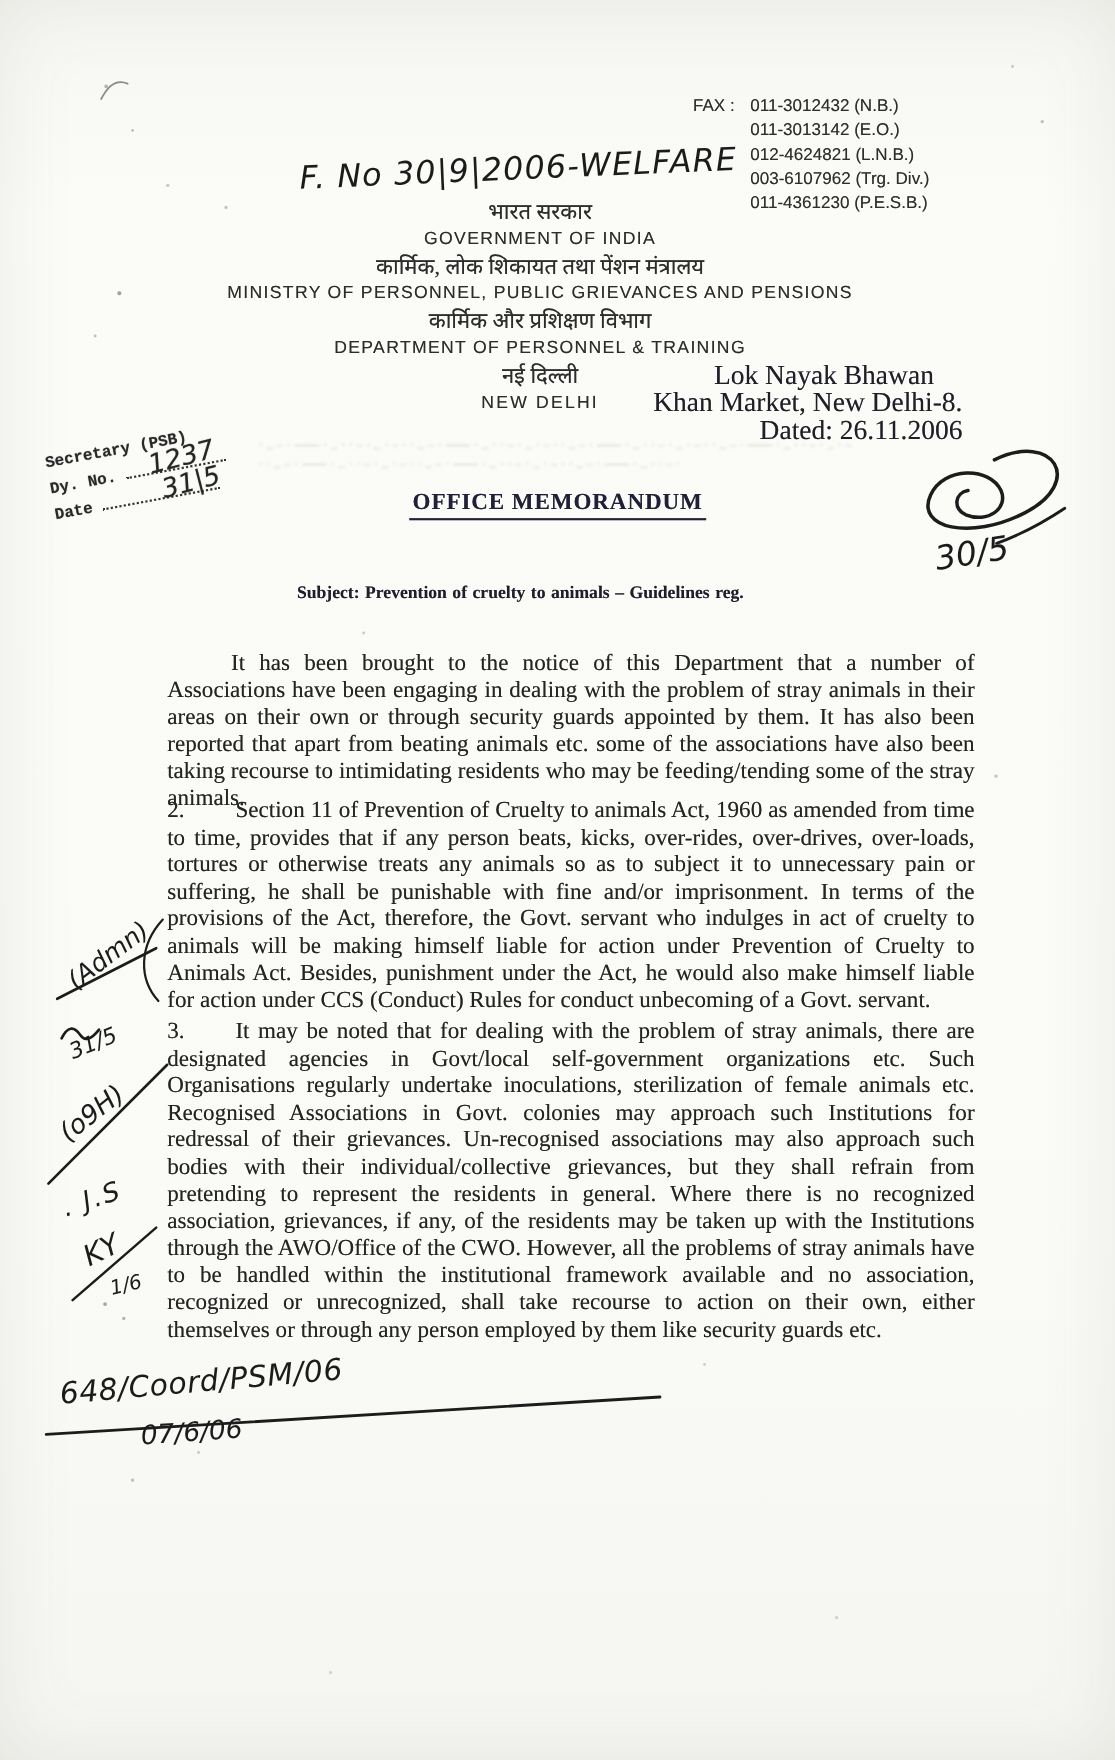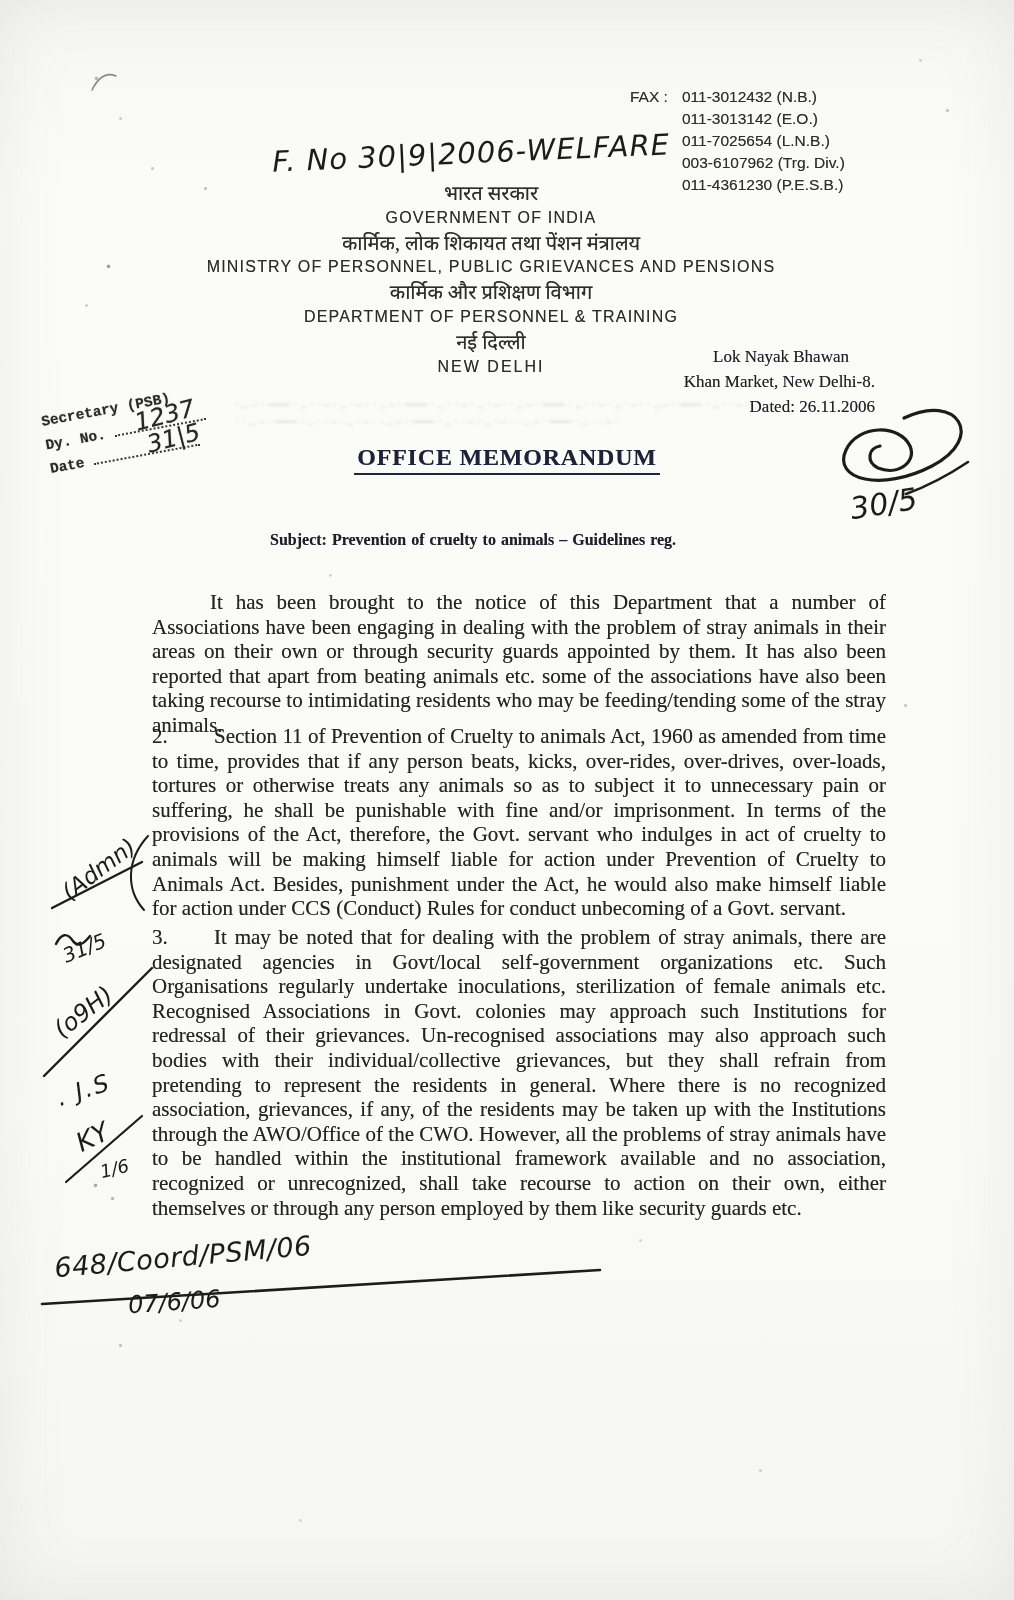--- a/index.html
+++ b/index.html
@@ -24,33 +24,33 @@
   .fax-label{width:52px;display:inline-block;}
   
   .fileno{left:272px;top:136px;font-size:29px;letter-spacing:1px;transform:rotate(-2.5deg);}
   
   .hdr{left:0;top:181px;width:1014px;text-align:center;transform:translateX(-16px);color:#2c2c2c;}
   .hdr div{line-height:24.8px;}
   .hdr .hi{font-size:20px;}
   .hdr .en{font-family:"Liberation Sans",sans-serif;font-size:16px;letter-spacing:1.2px;}
   .hdr .en.small{letter-spacing:2px;}
   
-  .addr{right:139px;top:344px;text-align:right;font-size:17px;line-height:25px;color:#1f1f28;}
+  .addr{right:139px;top:329px;text-align:right;font-size:25px;line-height:25px;color:#1f1f28;}
   .addr .l1{padding-right:26px;}
   
   .stamp{left:44px;top:390px;width:215px;transform:rotate(-10.5deg);
          font-family:"Liberation Mono",monospace;font-size:14.5px;font-weight:bold;
          color:#1e1e1e;line-height:24px;opacity:.95;text-shadow:0 0 1px rgba(30,30,30,.5);}
   .leader{display:inline-block;border-bottom:2px dotted #2a2a2a;height:12px;}
   .stamp .hw-over{position:absolute;font-size:24px;transform:rotate(-4deg);}
   .hw-dyno{left:92px;top:16px;}
   .hw-datev{left:100px;top:40px;font-size:23px;}
   
   .omtitle{left:0;top:444px;width:1014px;text-align:center;}
-  .omtitle span{display:inline-block;font-weight:bold;font-size:24px;letter-spacing:.8px;
+  .omtitle span{display:inline-block;font-weight:bold;font-size:21px;letter-spacing:.8px;
     color:#20203a;border-bottom:2.5px solid #23233a;padding:0 3px 2px;}
   
   .subject{left:270px;top:531px;font-weight:bold;font-size:16px;color:#1e1e2c;word-spacing:1px;}
   
   .para{left:152px;width:734px;font-size:21px;line-height:24.6px;text-align:justify;color:#242424;}
   .p1{top:590px;text-indent:58px;}
   .p2{top:724px;}
   .p3{top:925px;}
   .pnum{display:inline-block;width:62px;text-indent:0;}
   
@@ -88,21 +88,21 @@
 <div id="page">
 
   <div class="abs specks"></div>
   <div class="abs ghost">·‥–·⸺·‥··–·‥·–··‥–·⸺·‥··–·‥·–··‥–·⸺·‥··–·‥·–··‥–·⸺·‥··–·‥·–··‥–·⸺·‥··–·‥·–··‥–·⸺·‥··–·‥·–··‥–·⸺·‥··–·</div>
 
   <div class="abs fax sans scan">
     <span class="fax-label">FAX :</span>
     <div>
       <div>011-3012432 (N.B.)</div>
       <div>011-3013142 (E.O.)</div>
-      <div>011-7025654 (L.N.B.)</div>
+      <div>012-4624821 (L.N.B.)</div>
       <div>003-6107962 (Trg. Div.)</div>
       <div>011-4361230 (P.E.S.B.)</div>
     </div>
   </div>
 
   <div class="abs fileno hw">F. No 30|9|2006-WELFARE</div>
 
   <div class="abs hdr scan">
     <div class="hi">भारत सरकार</div>
     <div class="en">GOVERNMENT OF INDIA</div>

